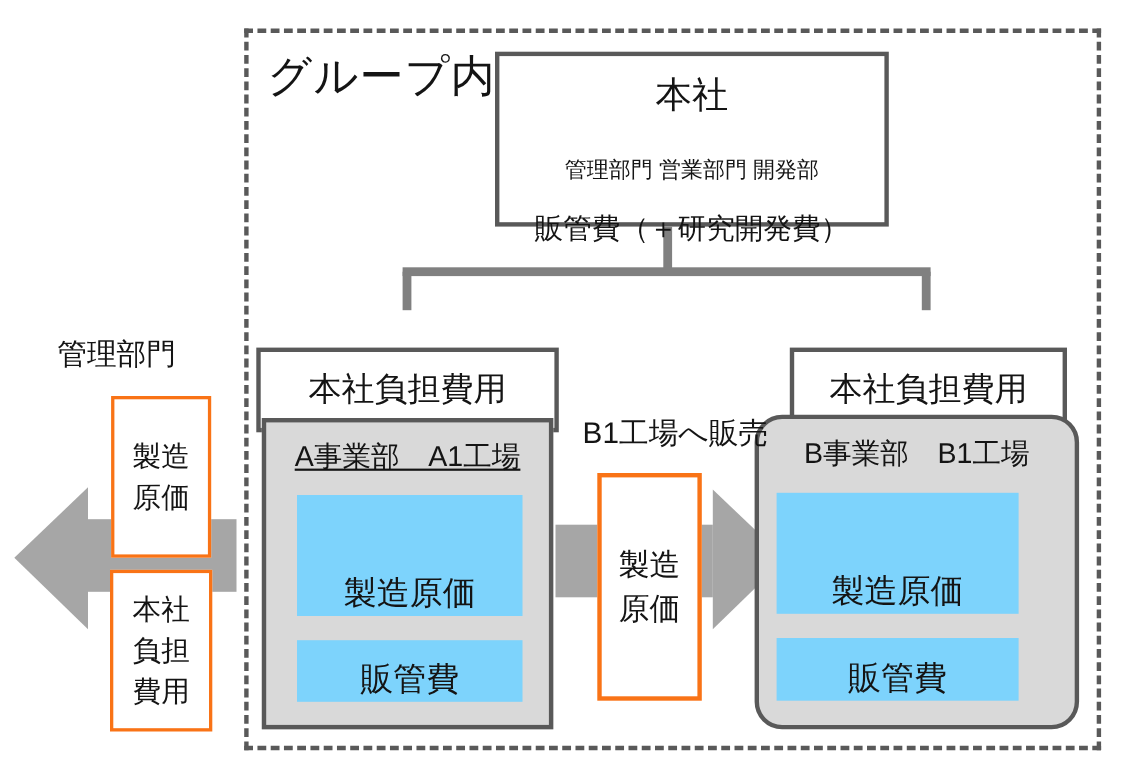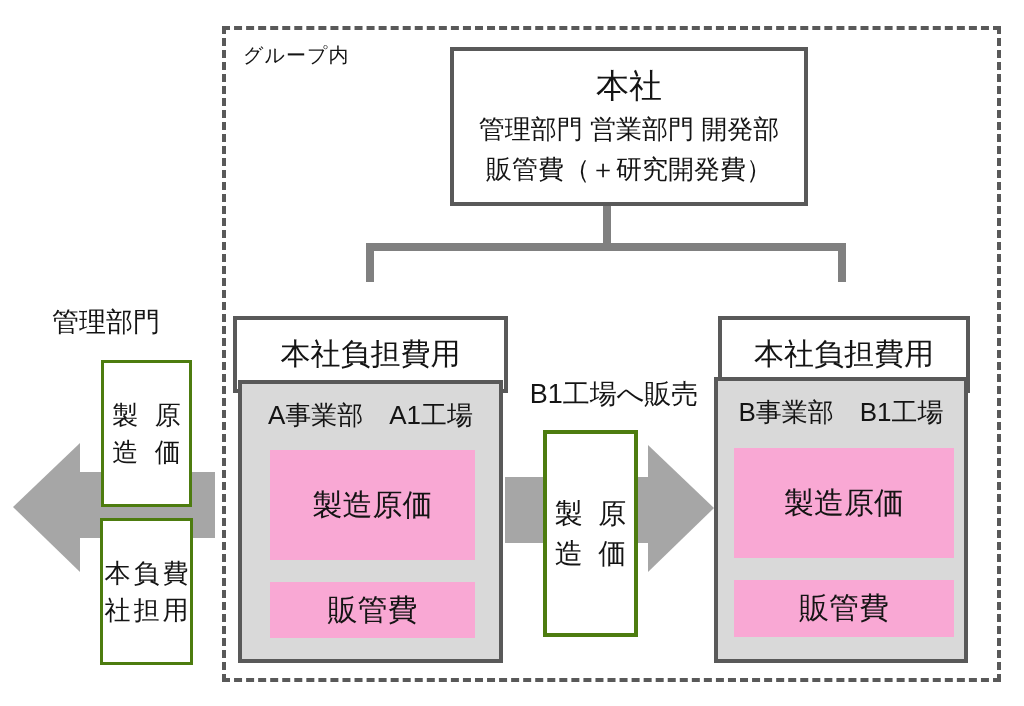--- a/index.html
+++ b/index.html
@@ -16,33 +16,33 @@
   .abs { position: absolute; }
 
   
   .group-region {
     left: 222px; top: 26px; width: 779px; height: 656px;
     border: 4px dashed #595959;
     z-index: 0;
   }
   .group-label {
     left: 243px; top: 42px;
-    font-size: 20px; font-weight: 500; letter-spacing: 1px;
+    font-size: 40px; font-weight: 500; letter-spacing: 1px;
     z-index: 3;
   }
 
   
   .hq-box {
     left: 450px; top: 47px; width: 358px; height: 159px;
     background: #ffffff; border: 4px solid #595959;
     text-align: center; z-index: 3;
   }
   .hq-title { font-size: 33px; margin-top: 14px; line-height: 42px; }
-  .hq-sub1  { font-size: 26px; margin-top: 4px; line-height: 36px; }
-  .hq-sub2  { font-size: 26px; margin-top: 4px;  line-height: 36px; }
+  .hq-sub1  { font-size: 20px; margin-top: 30px; line-height: 36px; }
+  .hq-sub2  { font-size: 26px; margin-top: 16px;  line-height: 36px; }
 
   
   .conn { background: #808080; z-index: 1; }
   .conn-v-top   { left: 603px; top: 206px; width: 8px;  height: 41px; }
   .conn-h-bar   { left: 366px; top: 243px; width: 480px; height: 8px; }
   .conn-drop-l  { left: 366px; top: 247px; width: 8px;  height: 35px; }
   .conn-drop-r  { left: 838px; top: 247px; width: 8px;  height: 35px; }
 
   
   .wbox {
@@ -51,26 +51,26 @@
     text-align: center; z-index: 2; margin-top: 36px;
   }
   .hq-cost-left  { left: 233px; top: 280px; width: 275px; height: 77px; font-size: 30px; }
   .hq-cost-right { left: 718px; top: 280px; width: 252px; height: 77px; font-size: 30px; }
 
   
   .gray-panel {
     background: #d9d9d9; border: 4px solid #595959;
     z-index: 2; text-align: center;
   }
-  .panel-a { left: 238px; top: 380px; width: 265px; height: 283px; }
-  .panel-b { left: 714px; top: 377px; width: 254px; height: 286px; }
+  .panel-a { left: 238px; top: 380px; width: 265px; height: 283px; text-decoration: underline; }
+  .panel-b { left: 686px; top: 377px; width: 295px; height: 286px; border-radius: 25px; }
   .panel-title { font-size: 26px; margin-top: 15px; line-height: 32px; }
   .inner-white {
-    position: absolute; background: #f9a8d4;
-    display: flex; align-items: center; justify-content: center;
+    position: absolute; background: #7dd3fc;
+    display: flex; align-items: flex-end; justify-content: center;
   }
   .a-cost { left: 28px; top: 66px;  width: 205px; height: 110px; font-size: 30px; }
   .a-sga  { left: 28px; top: 198px; width: 205px; height: 56px;  font-size: 30px; }
   .b-cost { left: 16px; top: 67px;  width: 220px; height: 110px; font-size: 30px; }
   .b-sga  { left: 16px; top: 199px; width: 220px; height: 57px;  font-size: 30px; }
 
   
   .flow-label { font-size: 27px; z-index: 3; white-space: nowrap; }
   .outside-label  { left: 52px;  top: 304px; }
   .internal-label { left: 514px; top: 376px; width: 200px; text-align: center; }
@@ -85,22 +85,22 @@
   }
   .l-arrow-body { left: 80px; top: 472px; width: 135px; height: 66px; background: #a6a6a6; }
   .l-arrow-head {
     left: 13px; top: 443px; width: 0; height: 0;
     border-top: 64px solid transparent; border-bottom: 65px solid transparent;
     border-right: 67px solid #a6a6a6;
   }
 
   
   .vbox {
-    background: #ffffff; border: 3px solid #4d7c0f;
-    display: flex; 
+    background: #ffffff; border: 3px solid #f97316;
+    display: flex; flex-direction: column;
     align-items: center; justify-content: center;
     text-align: center; z-index: 2;
   }
   .transfer-box { left: 543px; top: 430px; width: 95px; height: 207px; border-width: 4px; font-size: 28px; }
   .transfer-box span { display: block; line-height: 40px; }
   .out-cost-box { left: 101px; top: 360px; width: 91px; height: 147px; font-size: 26px; }
   .out-hq-box   { left: 100px; top: 518px; width: 93px; height: 147px; font-size: 26px; }
   .out-cost-box span, .out-hq-box span { display: block; line-height: 37px; }
 </style>
 </head>

